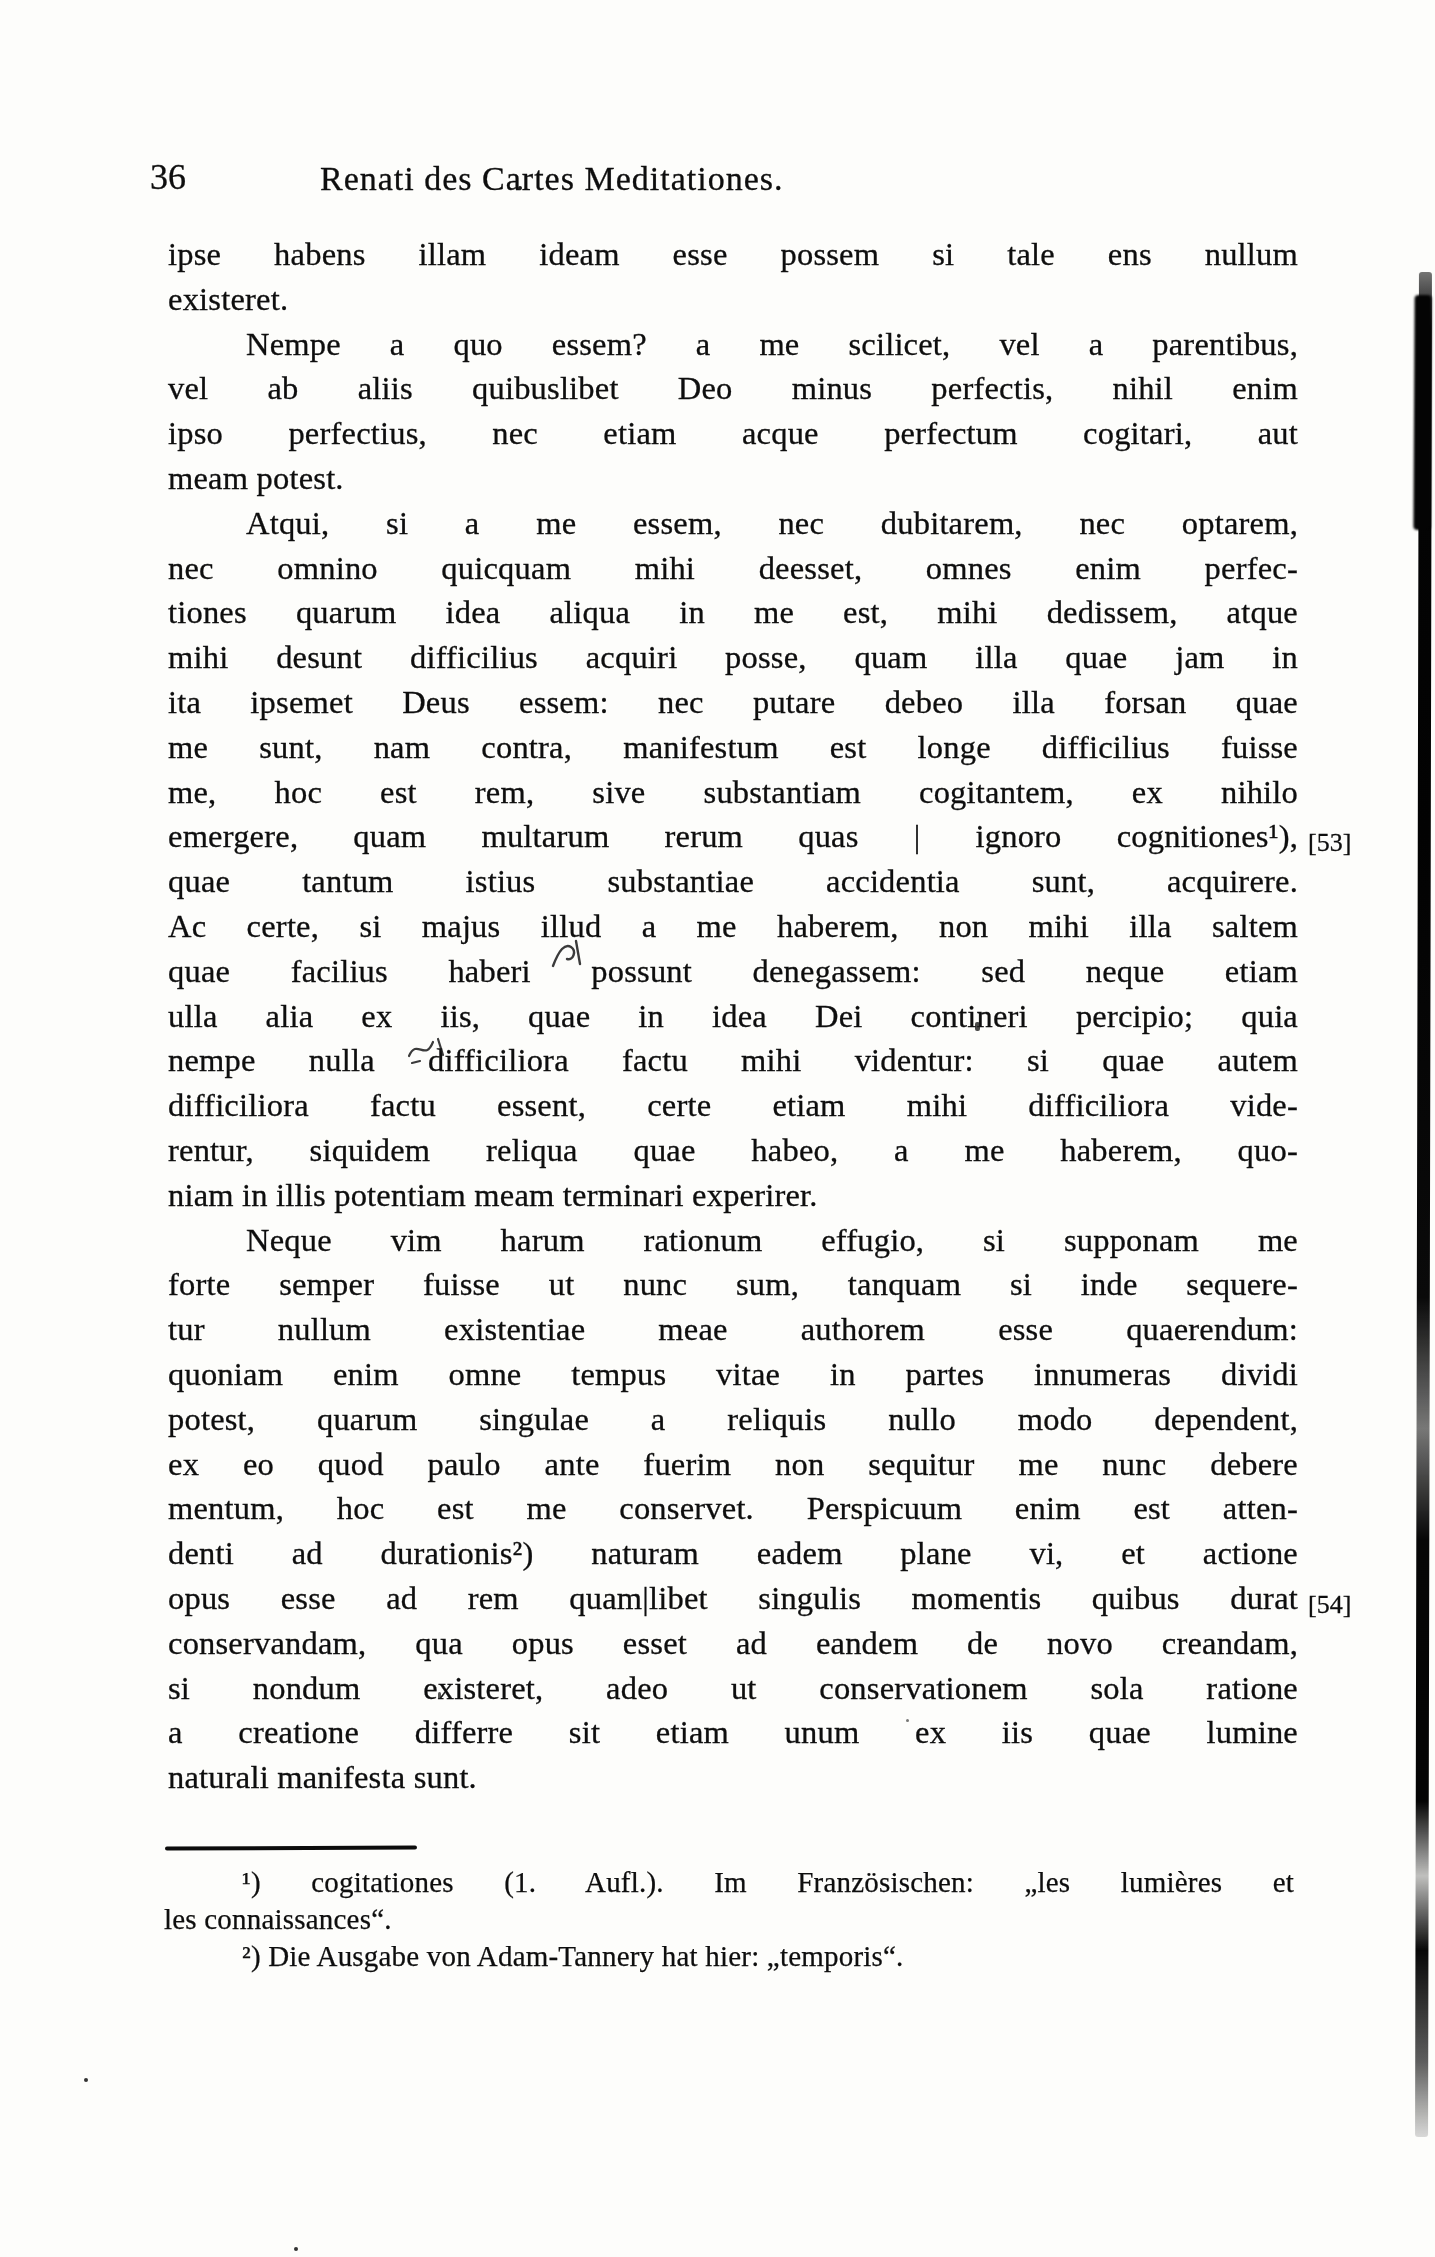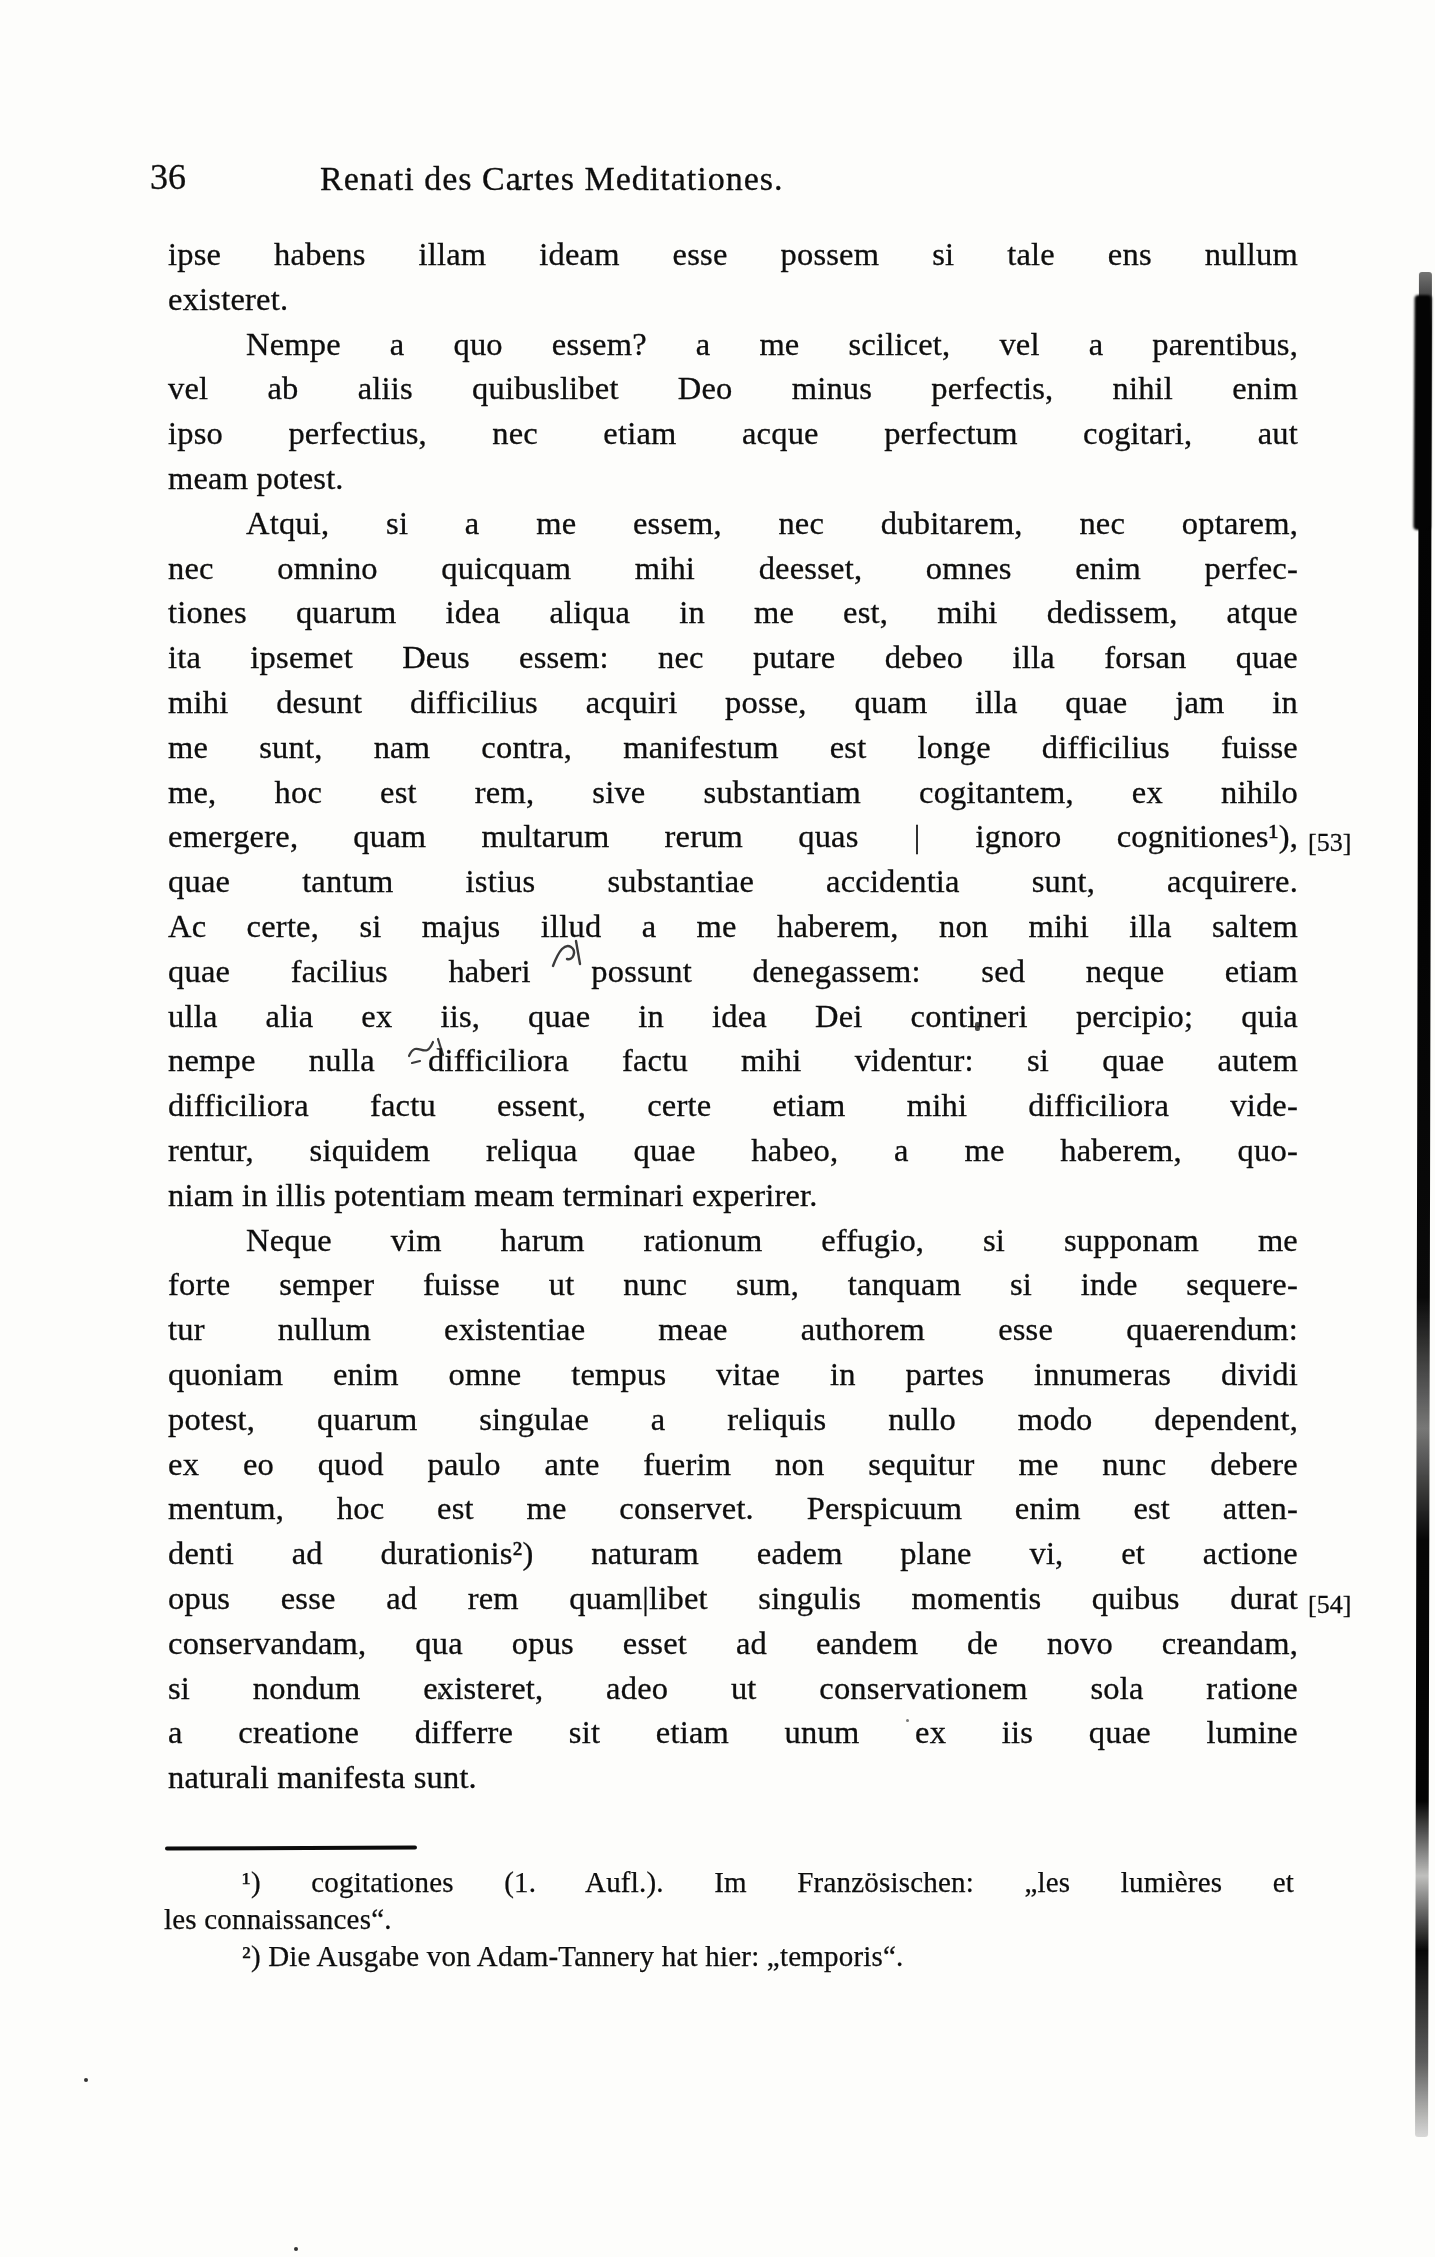--- a/index.html
+++ b/index.html
@@ -77,22 +77,22 @@
   <div class="body-block" id="body-block">
       <div class="line"><span>ipse habens illam ideam esse possem si tale ens nullum</span></div>
       <div class="line last"><span>existeret.</span></div>
       <div class="line indent"><span>Nempe a quo essem? a me scilicet, vel a parentibus,</span></div>
       <div class="line"><span>vel ab aliis quibuslibet Deo minus perfectis, nihil enim</span></div>
       <div class="line"><span>ipso perfectius, nec etiam acque perfectum cogitari, aut</span></div>
       <div class="line last"><span>meam potest.</span></div>
       <div class="line indent"><span>Atqui, si a me essem, nec dubitarem, nec optarem,</span></div>
       <div class="line"><span>nec omnino quicquam mihi deesset, omnes enim perfec-</span></div>
       <div class="line"><span>tiones quarum idea aliqua in me est, mihi dedissem, atque</span></div>
+      <div class="line"><span>mihi desunt difficilius acquiri posse, quam illa quae jam in</span></div>
       <div class="line"><span>ita ipsemet Deus essem: nec putare debeo illa forsan quae</span></div>
-      <div class="line"><span>mihi desunt difficilius acquiri posse, quam illa quae jam in</span></div>
       <div class="line"><span>me sunt, nam contra, manifestum est longe difficilius fuisse</span></div>
       <div class="line"><span>me, hoc est rem, sive substantiam cogitantem, ex nihilo</span></div>
       <div class="line"><span>emergere, quam multarum rerum quas | ignoro cognitiones¹),</span><span class="marker">[53]</span></div>
       <div class="line"><span>quae tantum istius substantiae accidentia sunt, acquirere.</span></div>
       <div class="line"><span>Ac certe, si majus illud a me haberem, non mihi illa saltem</span></div>
       <div class="line"><span>quae facilius haberi possunt denegassem: sed neque etiam</span></div>
       <div class="line"><span>ulla alia ex iis, quae in idea Dei contineri percipio; quia</span></div>
       <div class="line"><span>nempe nulla difficiliora factu mihi videntur: si quae autem</span></div>
       <div class="line"><span>difficiliora factu essent, certe etiam mihi difficiliora vide-</span></div>
       <div class="line"><span>rentur, siquidem reliqua quae habeo, a me haberem, quo-</span></div>

